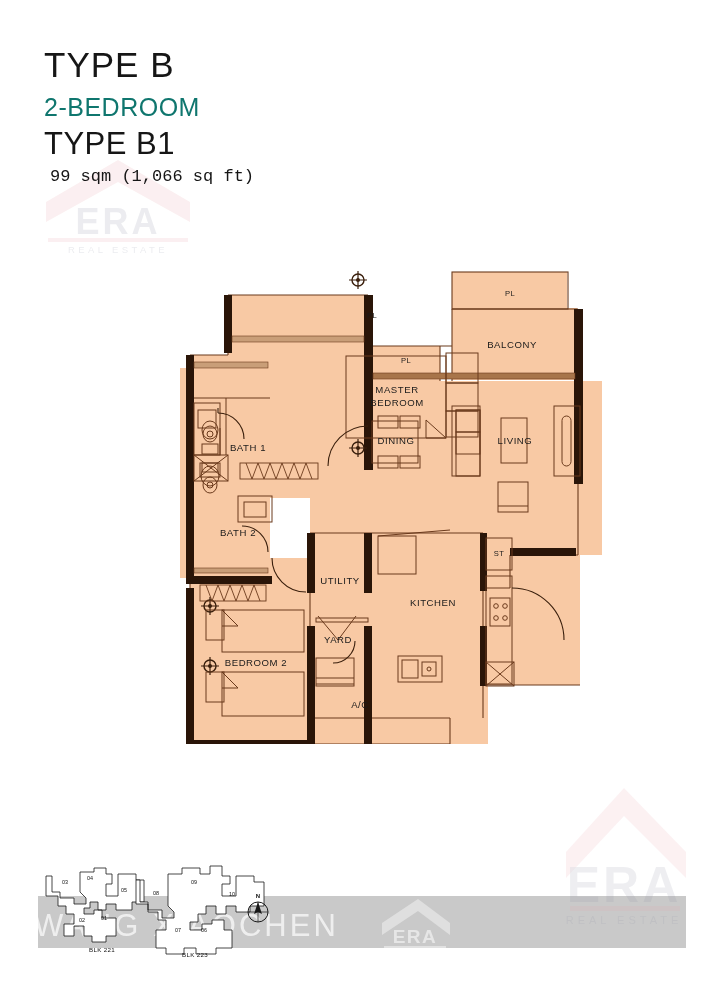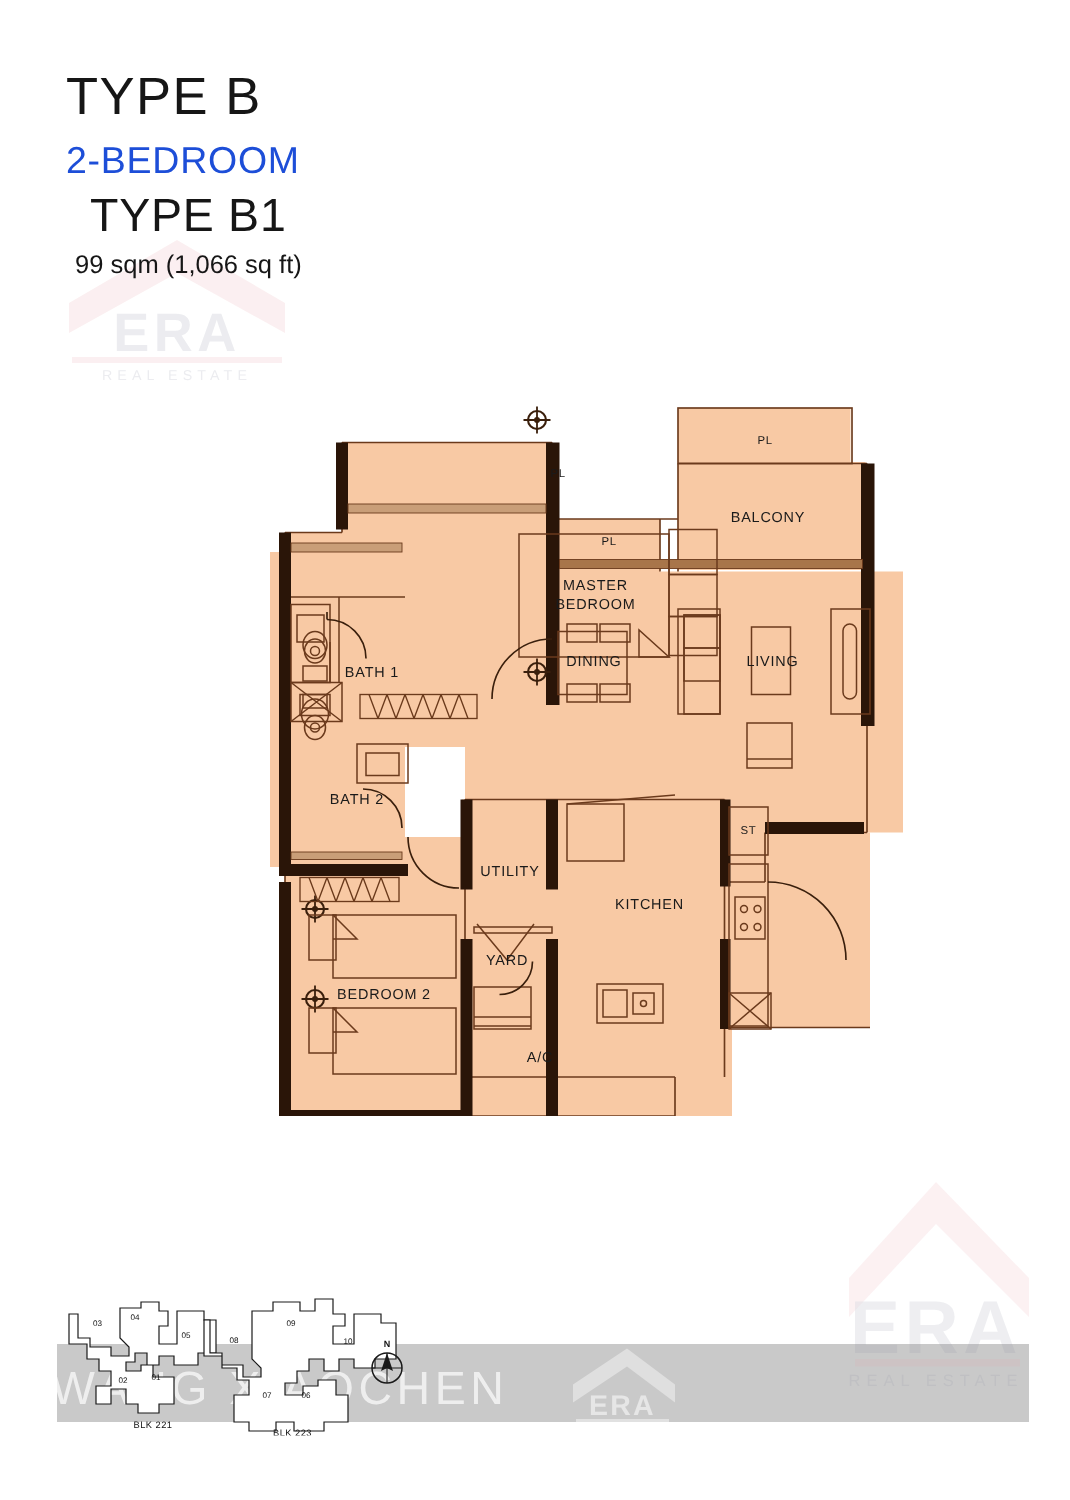--- a/index.html
+++ b/index.html
@@ -27,29 +27,29 @@
   #wm-era-small{position:absolute;left:370px;top:893px;width:90px;height:62px;opacity:.75;}
 
   
   #title-block{position:absolute;left:44px;top:40px;z-index:5;}
   #type-main{
     font-size:35px;line-height:50px;font-weight:400;letter-spacing:1px;
     font-family:"Liberation Sans",sans-serif;color:#161616;
   }
   #type-sub{
     font-size:25px;line-height:30px;letter-spacing:.5px;margin-top:2px;
-    font-family:"Liberation Sans",sans-serif;color:#1d4ed8;
+    font-family:"Liberation Sans",sans-serif;color:#0f766e;
   }
   #type-variant{
-    font-size:31px;line-height:36px;letter-spacing:.5px;margin-top:4px;margin-left:16px;
+    font-size:31px;line-height:36px;letter-spacing:.5px;margin-top:4px;
     font-family:"Liberation Sans",sans-serif;color:#161616;
   }
   #type-area{
     font-size:17px;line-height:22px;margin-top:4px;margin-left:6px;
-    font-family:Liberation Sans, sans-serif;color:#161616;
+    font-family:Liberation Mono, monospace;color:#161616;
   }
 
   
   #floorplan{position:absolute;left:150px;top:258px;z-index:3;}
 
   .rm-label{
     font-family:"Liberation Sans",sans-serif;
     font-size:9.2px;letter-spacing:.55px;fill:#1a1a1a;text-anchor:middle;
   }
   .rm-label.sm{font-size:7.6px;letter-spacing:.4px;}

